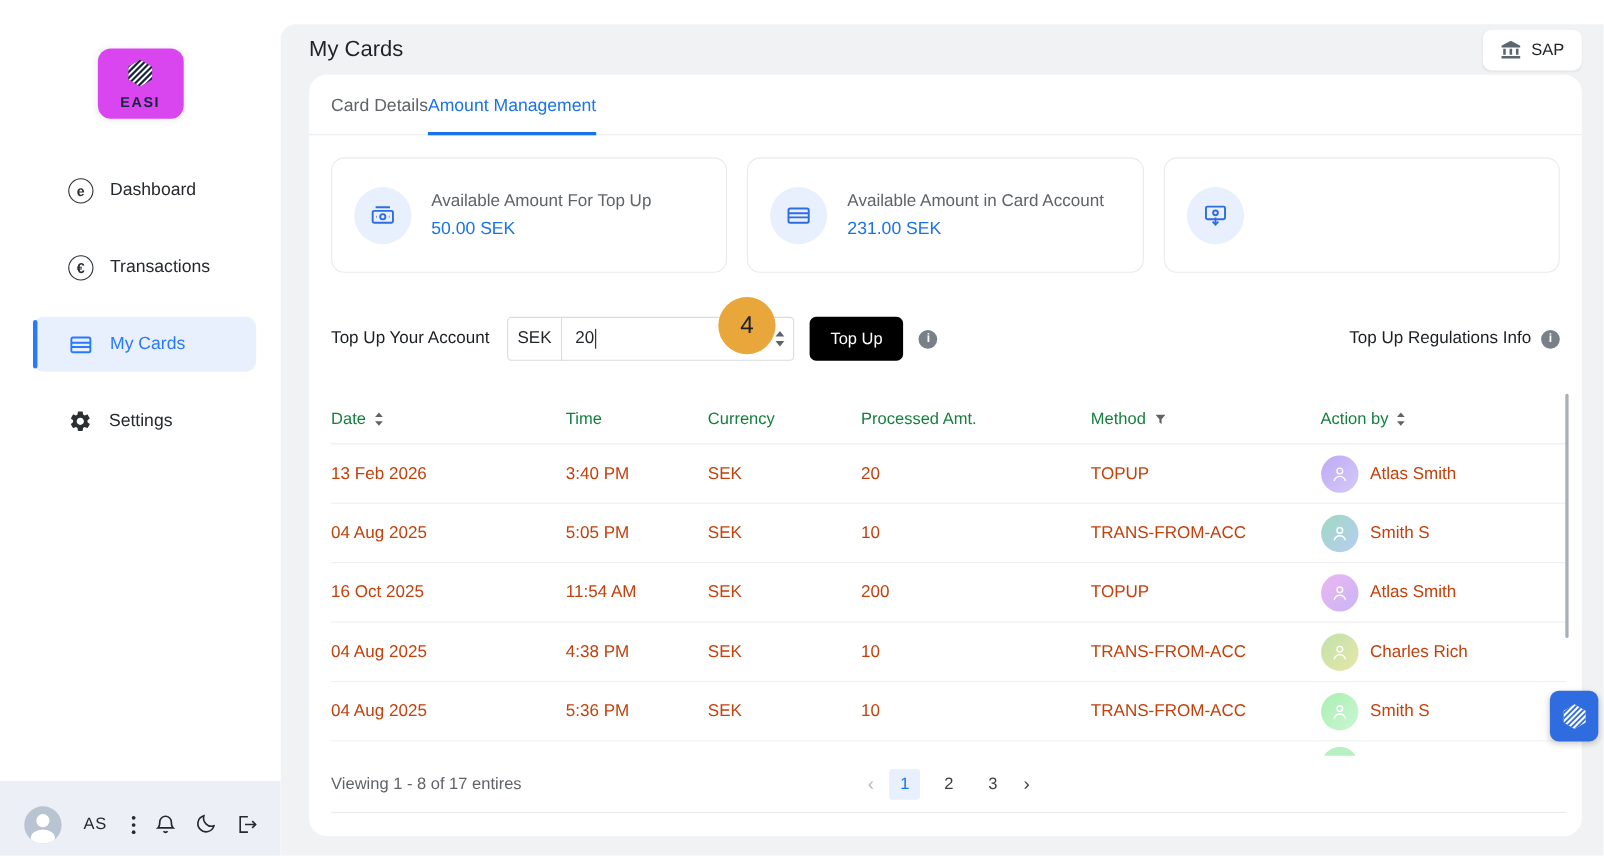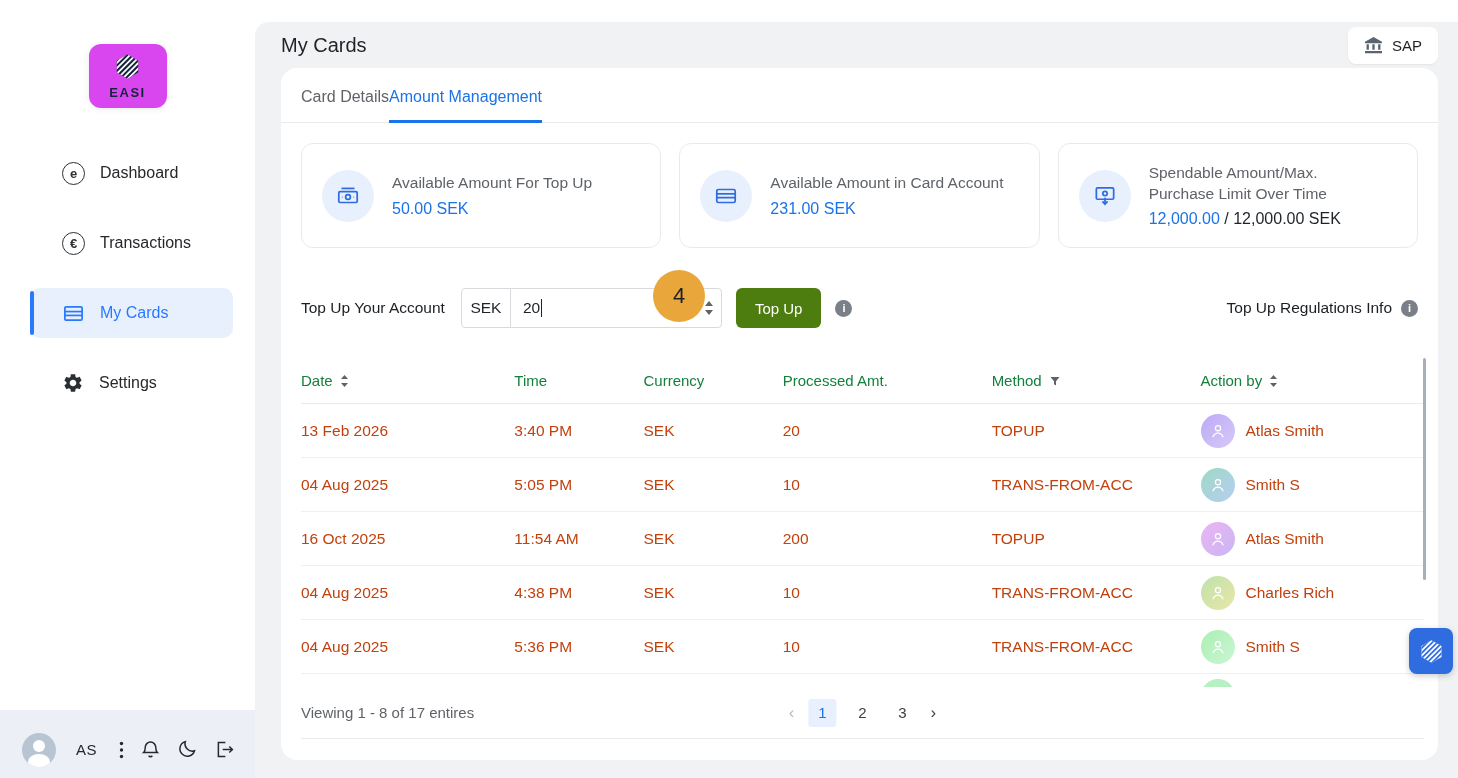--- a/index.html
+++ b/index.html
@@ -57,21 +57,21 @@
   .currency-box { width:50px; border:1px solid #d8dadd; border-radius:4px 0 0 4px; display:flex;
     align-items:center; justify-content:center; font-size:15.5px; color:#1f2328; background:#fff; }
   .amount-box { width:212px; margin-left:-1px; border:1px solid #d8dadd; border-radius:0 4px 4px 0;
     display:flex; align-items:center; padding-left:12px; font-size:15.5px; color:#1f2328; position:relative; background:#fff; cursor:text; }
   .caret { width:1px; height:18px; background:#1f2328; margin-left:1px; }
   .spinner { position:absolute; right:8px; top:50%; transform:translateY(-50%); display:flex; flex-direction:column; gap:4px; cursor:pointer; }
   .spin-up { width:0; height:0; border-left:4px solid transparent; border-right:4px solid transparent; border-bottom:5px solid #5f6368; }
   .spin-down { width:0; height:0; border-left:4px solid transparent; border-right:4px solid transparent; border-top:5px solid #5f6368; }
   .badge-4 { position:absolute; left:352px; top:-18px; width:52px; height:52px; border-radius:50%;
     background:#e9a63b; color:#1d2126; font-size:22px; display:flex; align-items:center; justify-content:center; z-index:3; }
-  .topup-btn { margin-left:14px; height:40px; padding:0 19px; background:#4d7c0f; color:#fff; border:none;
+  .topup-btn { margin-left:14px; height:40px; padding:0 19px; background:#000000; color:#fff; border:none;
     border-radius:6px; font-size:15px; font-family:inherit; cursor:pointer; }
   .info-chip { width:17px; height:17px; border-radius:50%; background:#7a8087; color:#fff; font-size:11px;
     font-weight:bold; display:flex; align-items:center; justify-content:center; }
   .btn-info { margin-left:14px; }
   .reg-info { margin-left:auto; display:flex; align-items:center; gap:9px; font-size:15.5px; color:#1b1f23; }
 
   
   .tbl { position:relative; margin:30px 14px 0 20px; }
   .thead { display:flex; align-items:center; height:46px; color:#15803d; font-size:15px; border-bottom:1px solid #e8eaed; }
   .th { display:flex; align-items:center; gap:7px; }
@@ -230,27 +230,20 @@
 
           <div class="scard">
             <div class="scard-icon">
               <svg width="26" height="26" viewBox="0 0 24 24" fill="none" stroke="#2e6ce0" stroke-width="1.6">
                 <rect x="4" y="4.5" width="16" height="10.5" rx="1.2"></rect>
                 <circle cx="12" cy="9.7" r="2"></circle>
                 <path d="M12 13.5v5.5"></path>
                   <path d="M9.6 17 12 19.5 14.4 17"></path>
               </svg>
             </div>
-            <div>
-              <div class="scard-label" style="max-width:230px">Spendable Amount/Max. Purchase Limit Over Time</div>
-              <div class="scard-value">
-                <span>12,000.00</span>
-                <span class="secondary">/ 12,000.00 SEK</span>
-              </div>
-            </div>
           </div>
         </div>
 
         <div class="topup-row">
           <span class="topup-label">Top Up Your Account</span>
           <div class="input-group">
             <div class="currency-box">SEK</div>
             <div class="amount-box">
               <span>20</span>
               <span class="caret"></span>

